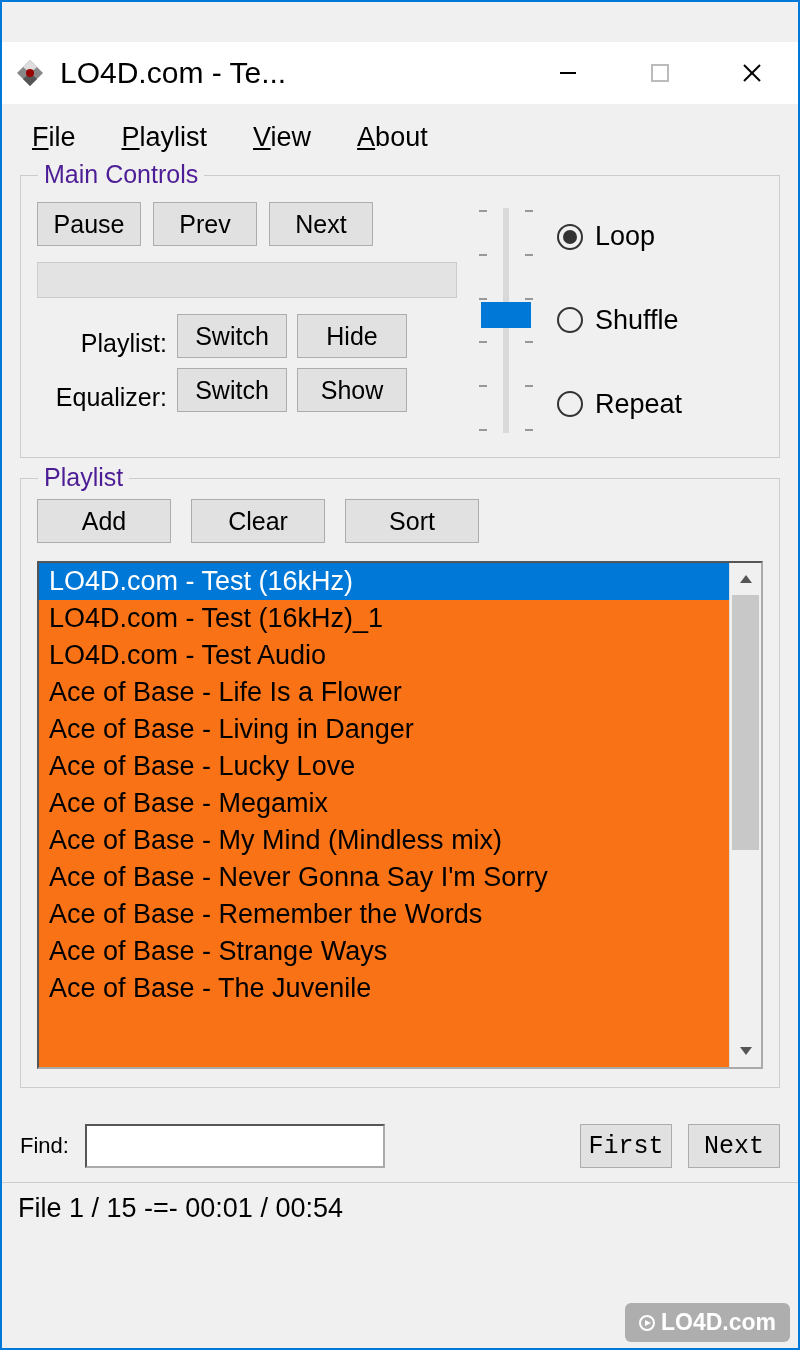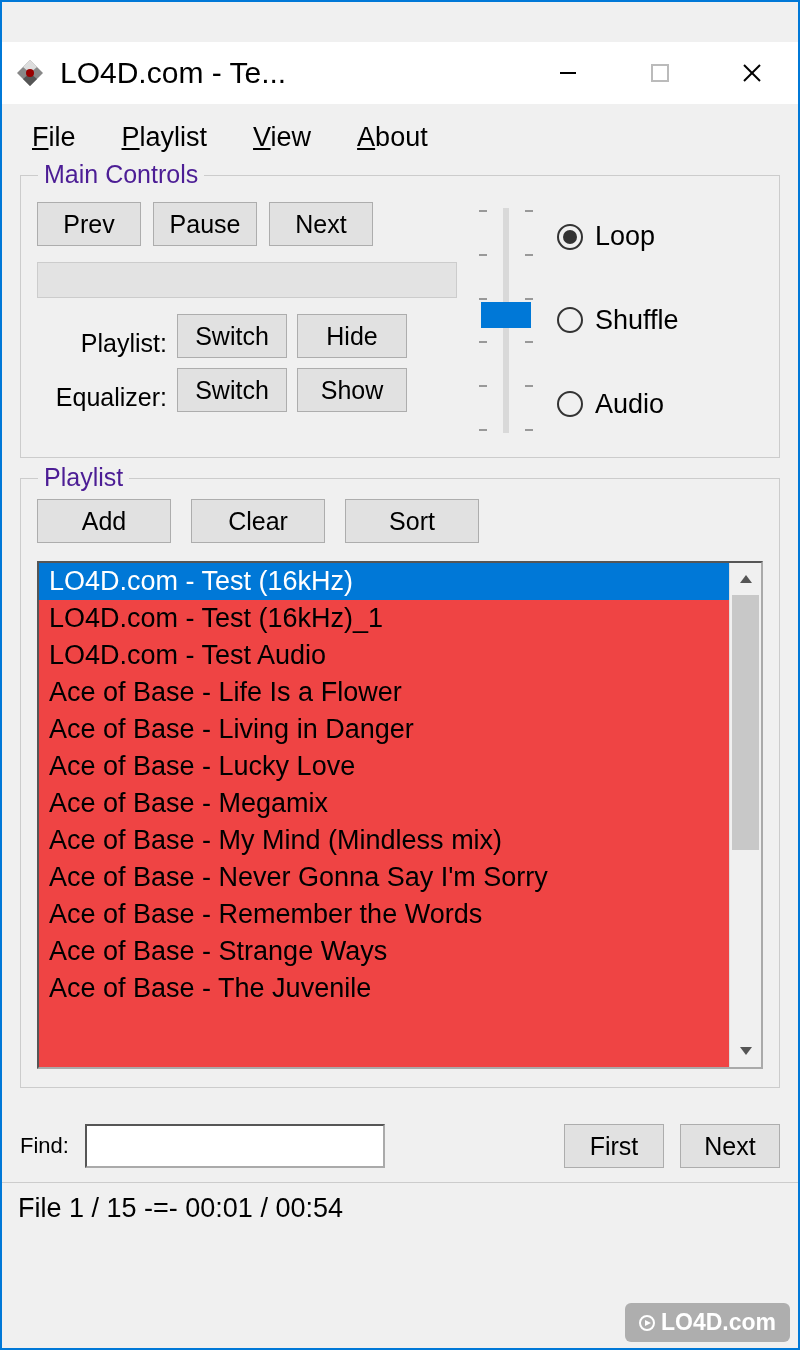--- a/index.html
+++ b/index.html
@@ -187,21 +187,21 @@
 .playlist-buttons {
   display: flex;
   gap: 20px;
   margin-bottom: 18px;
 }
 .playlist-buttons .btn { width: 134px; height: 44px; }
 
 .listbox-wrap {
   display: flex;
   border: 2px inset #aaa;
-  background: #ef4444;
+  background: #f97316;
   height: 508px;
 }
 .listbox {
   flex: 1;
   overflow: hidden;
 }
 .list-item {
   padding: 3px 10px;
   font-size: 27px;
   white-space: nowrap;
@@ -244,21 +244,21 @@
   padding: 16px 18px 14px 18px;
 }
 .find-row .lbl { font-size: 22px; }
 .find-input {
   border: 2px inset #aaa;
   background: #fff;
   height: 44px;
   width: 300px;
 }
 .find-row .spacer { flex: 1; }
-.find-row .btn { width: 100px; height: 44px; }
+.find-row .btn { width: 92px; height: 44px; font-family: Liberation Mono, monospace; }
 
 .statusbar {
   border-top: 1px solid #ccc;
   background: #f0f0f0;
   padding: 10px 16px;
   font-size: 27px;
 }
 
 .watermark {
   position: absolute;
@@ -316,22 +316,22 @@
     <span class="menu-item">Playlist</span>
     <span class="menu-item">View</span>
     <span class="menu-item">About</span>
   </div>
 
   <div class="groupbox">
     <div class="groupbox-label">Main Controls</div>
     <div class="main-controls-inner">
       <div class="left-controls">
         <div class="row1">
+          <div class="btn">Pause</div>
           <div class="btn">Prev</div>
-          <div class="btn">Pause</div>
           <div class="btn">Next</div>
         </div>
         <div class="progress-track"></div>
         <div class="label-row">
           <span class="lbl">Playlist:</span>
           <div class="btn">Switch</div>
           <div class="btn">Hide</div>
         </div>
         <div class="label-row">
           <span class="lbl">Equalizer:</span>
@@ -367,21 +367,21 @@
               <span class="radio-dot"></span>
             </span>
           <span>Loop</span>
         </div>
         <div class="radio-item">
           <span class="radio-circle"></span>
           <span>Shuffle</span>
         </div>
         <div class="radio-item">
           <span class="radio-circle"></span>
-          <span>Audio</span>
+          <span>Repeat</span>
         </div>
       </div>
     </div>
   </div>
 
   <div class="groupbox playlist-box" style="flex:0 0 auto;">
     <div class="groupbox-label">Playlist</div>
     <div class="playlist-buttons">
       <div class="btn">Add</div>
       <div class="btn">Clear</div>

